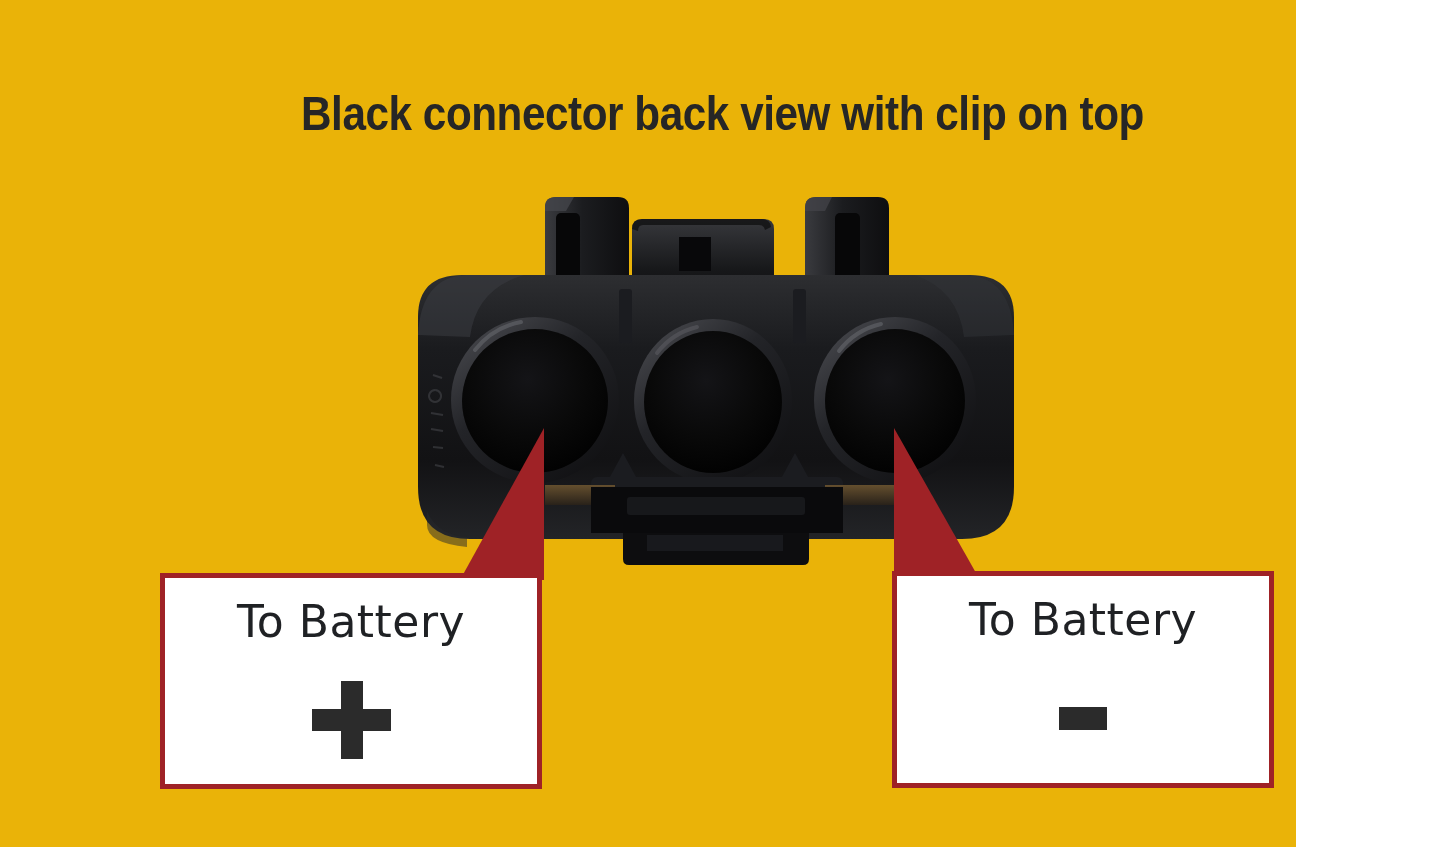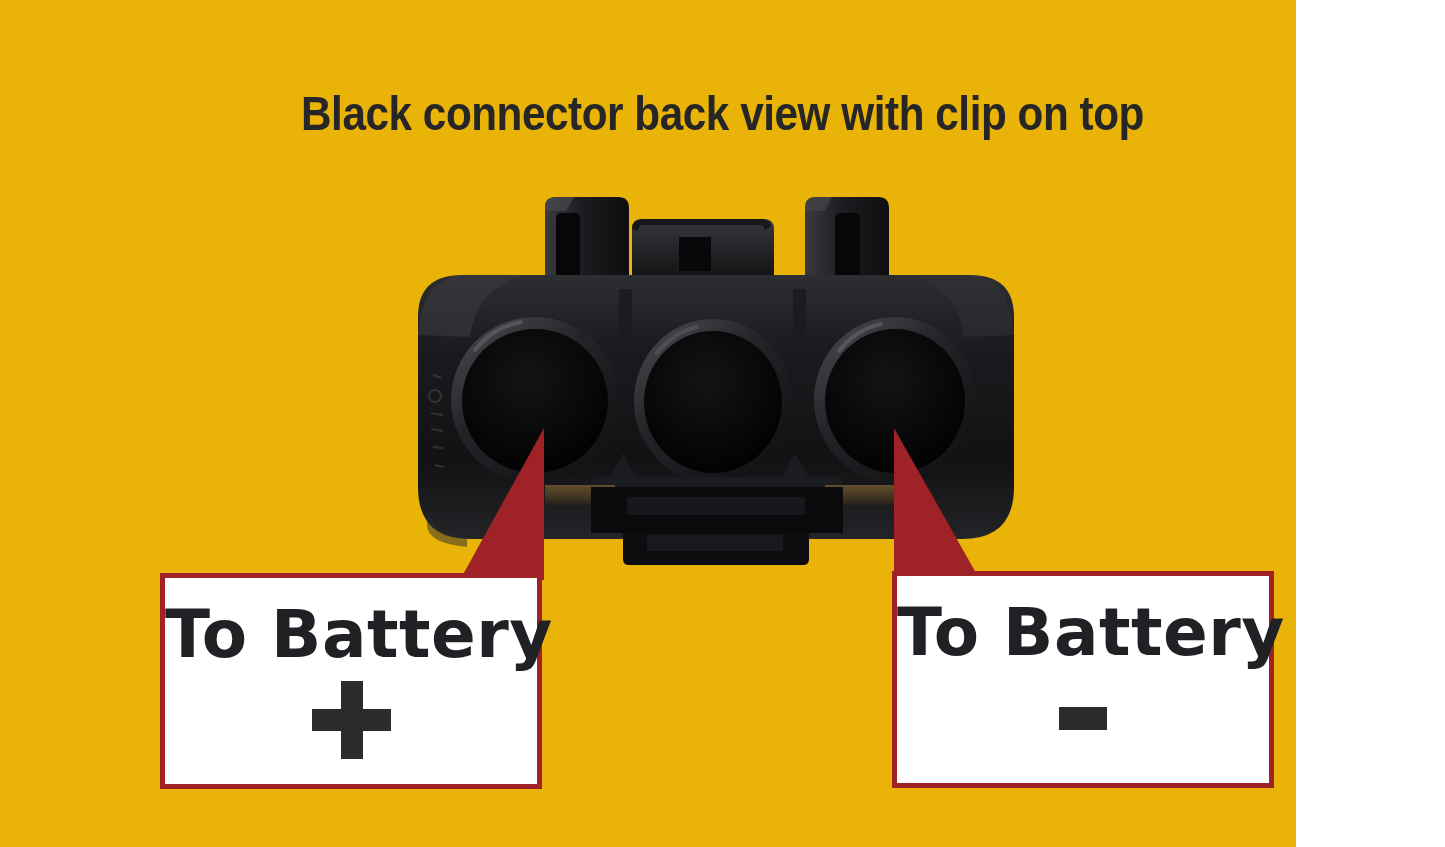--- a/index.html
+++ b/index.html
@@ -63,22 +63,22 @@
   #callout-left  { left: 160px; top: 573px; width: 382px; height: 216px; }
   #callout-right { left: 892px; top: 571px; width: 382px; height: 217px; }
 
   .callout-label {
     position: absolute;
     left: 0;
     right: 0;
     top: 18px;
     text-align: center;
     font-family: "DejaVu Sans", sans-serif;
-    font-weight: 700;
-    font-size: 66px;
+    font-weight: 400;
+    font-size: 44px;
     letter-spacing: 0.5px;
     color: #1f2124;
     white-space: nowrap;
   }
   .callout-symbol {
     position: absolute;
     left: 0;
     right: 0;
     top: 96px;
     height: 92px;

